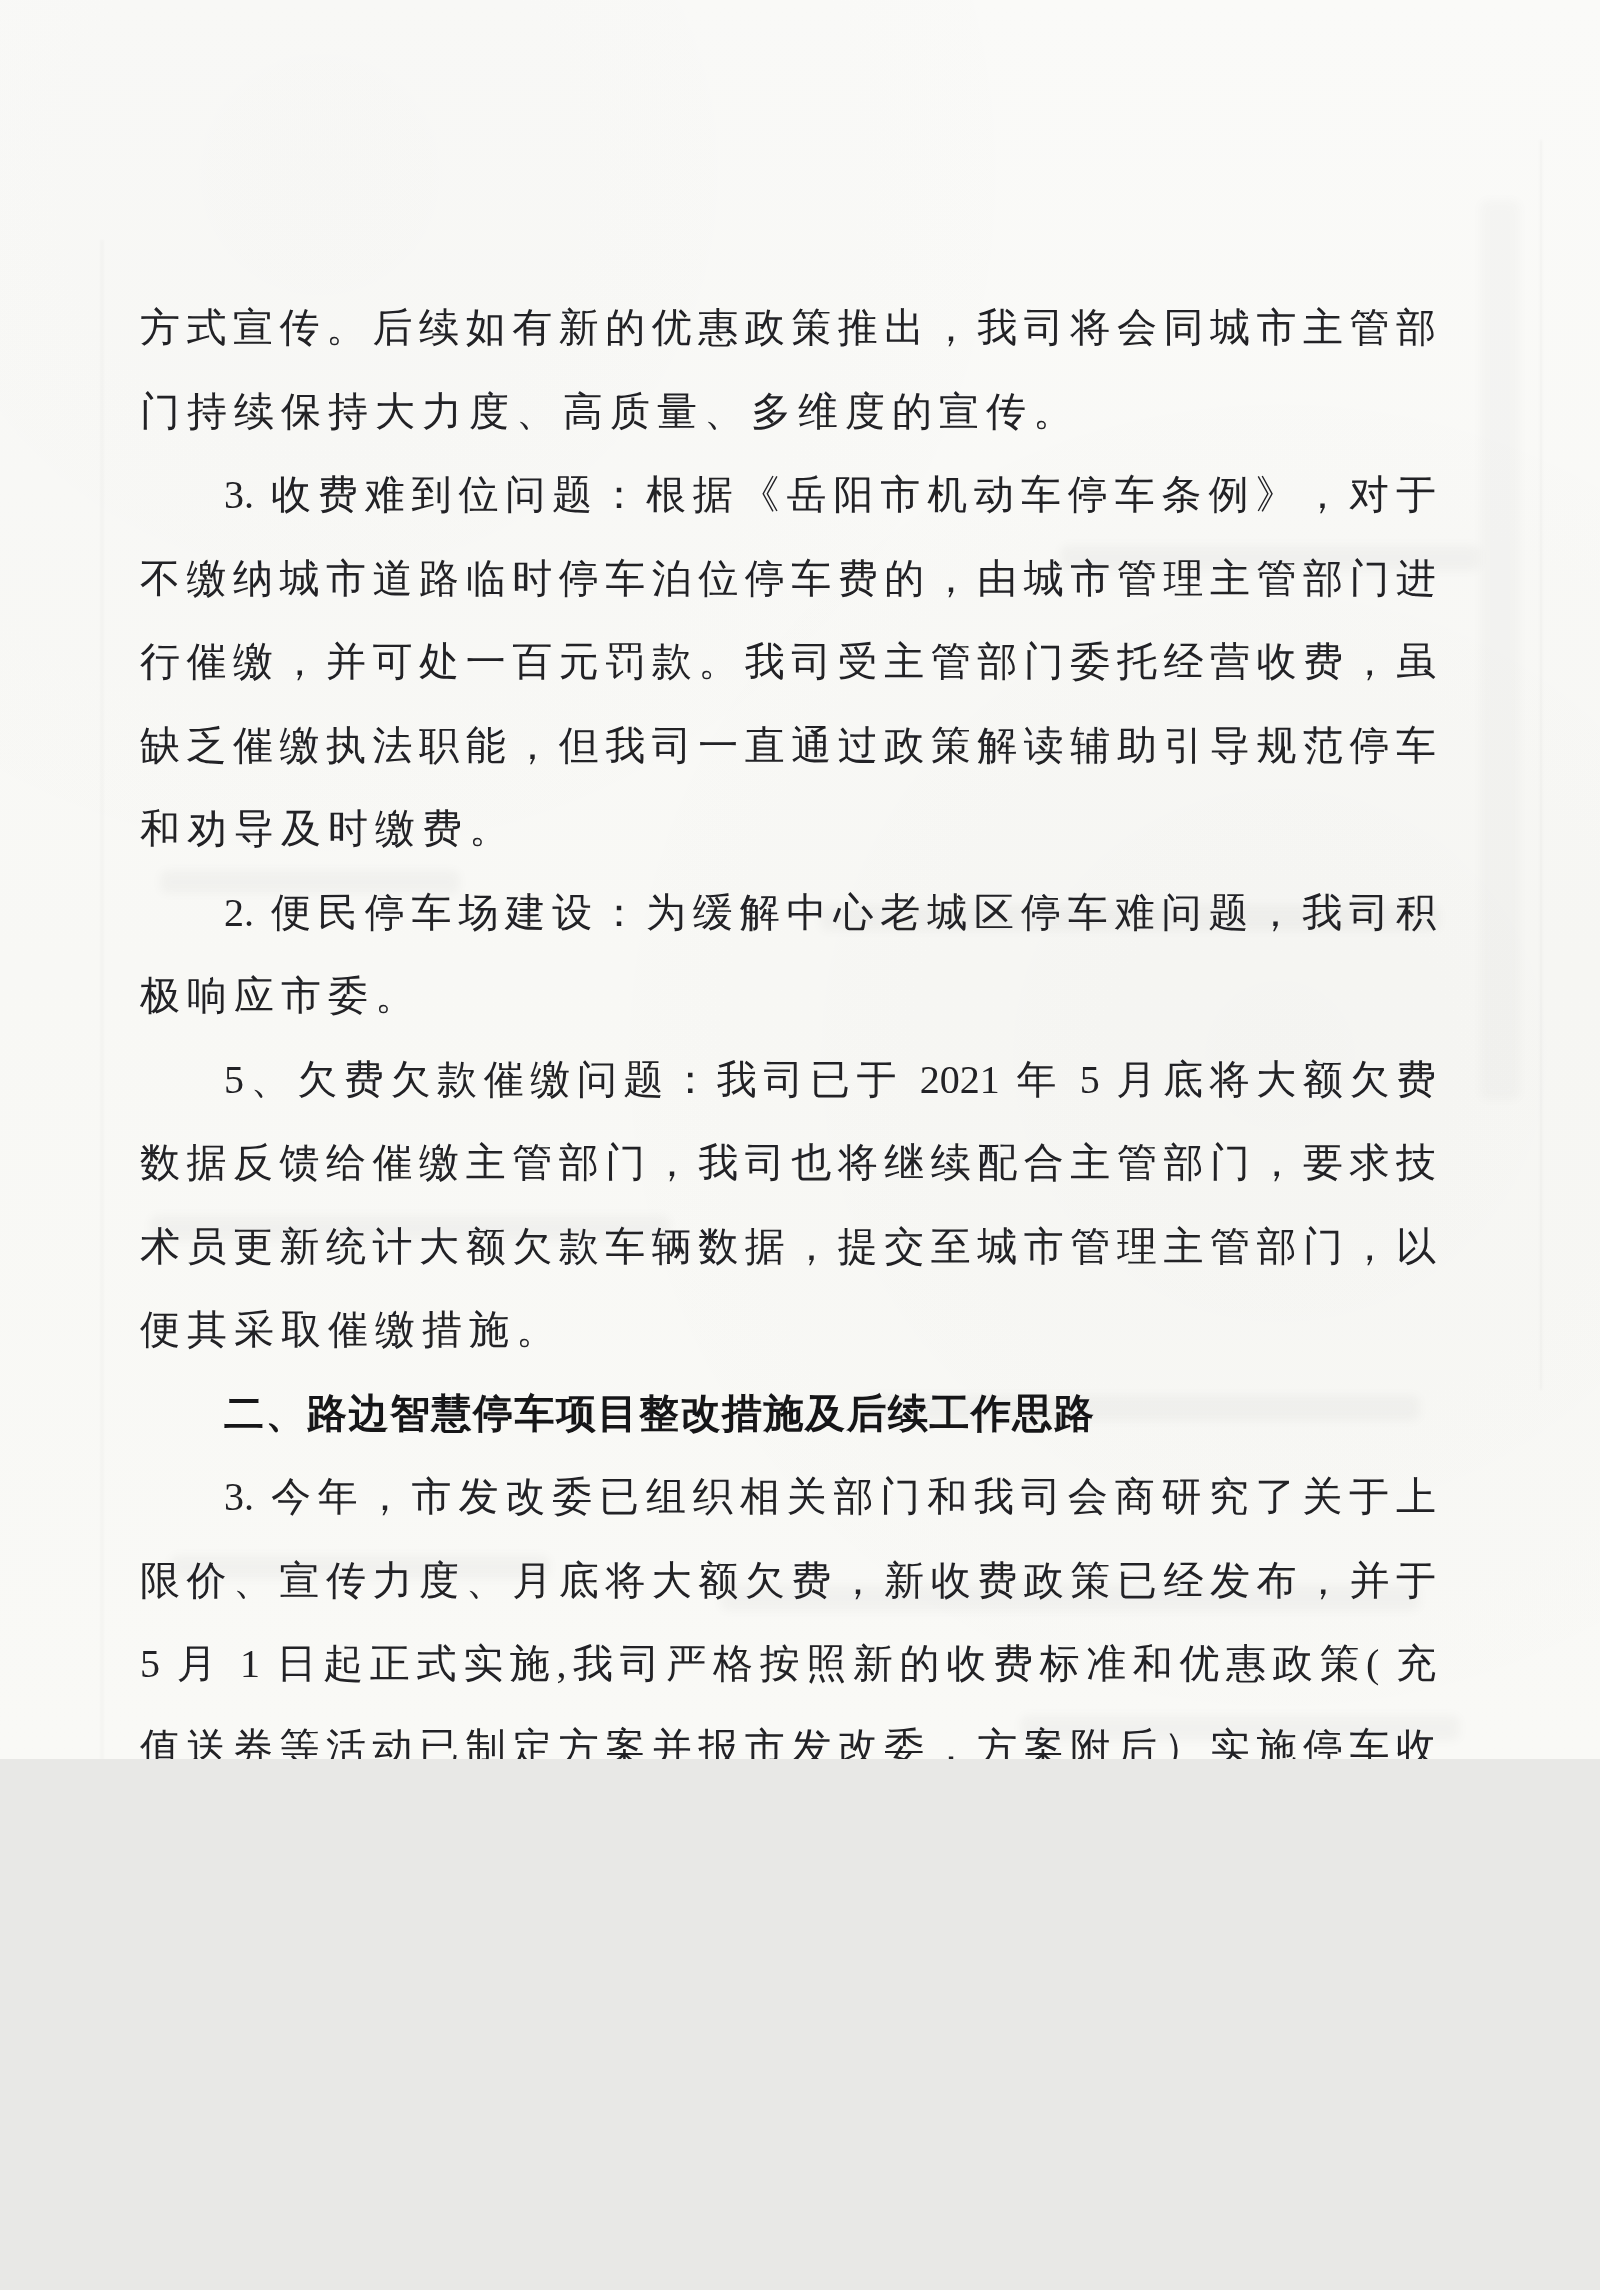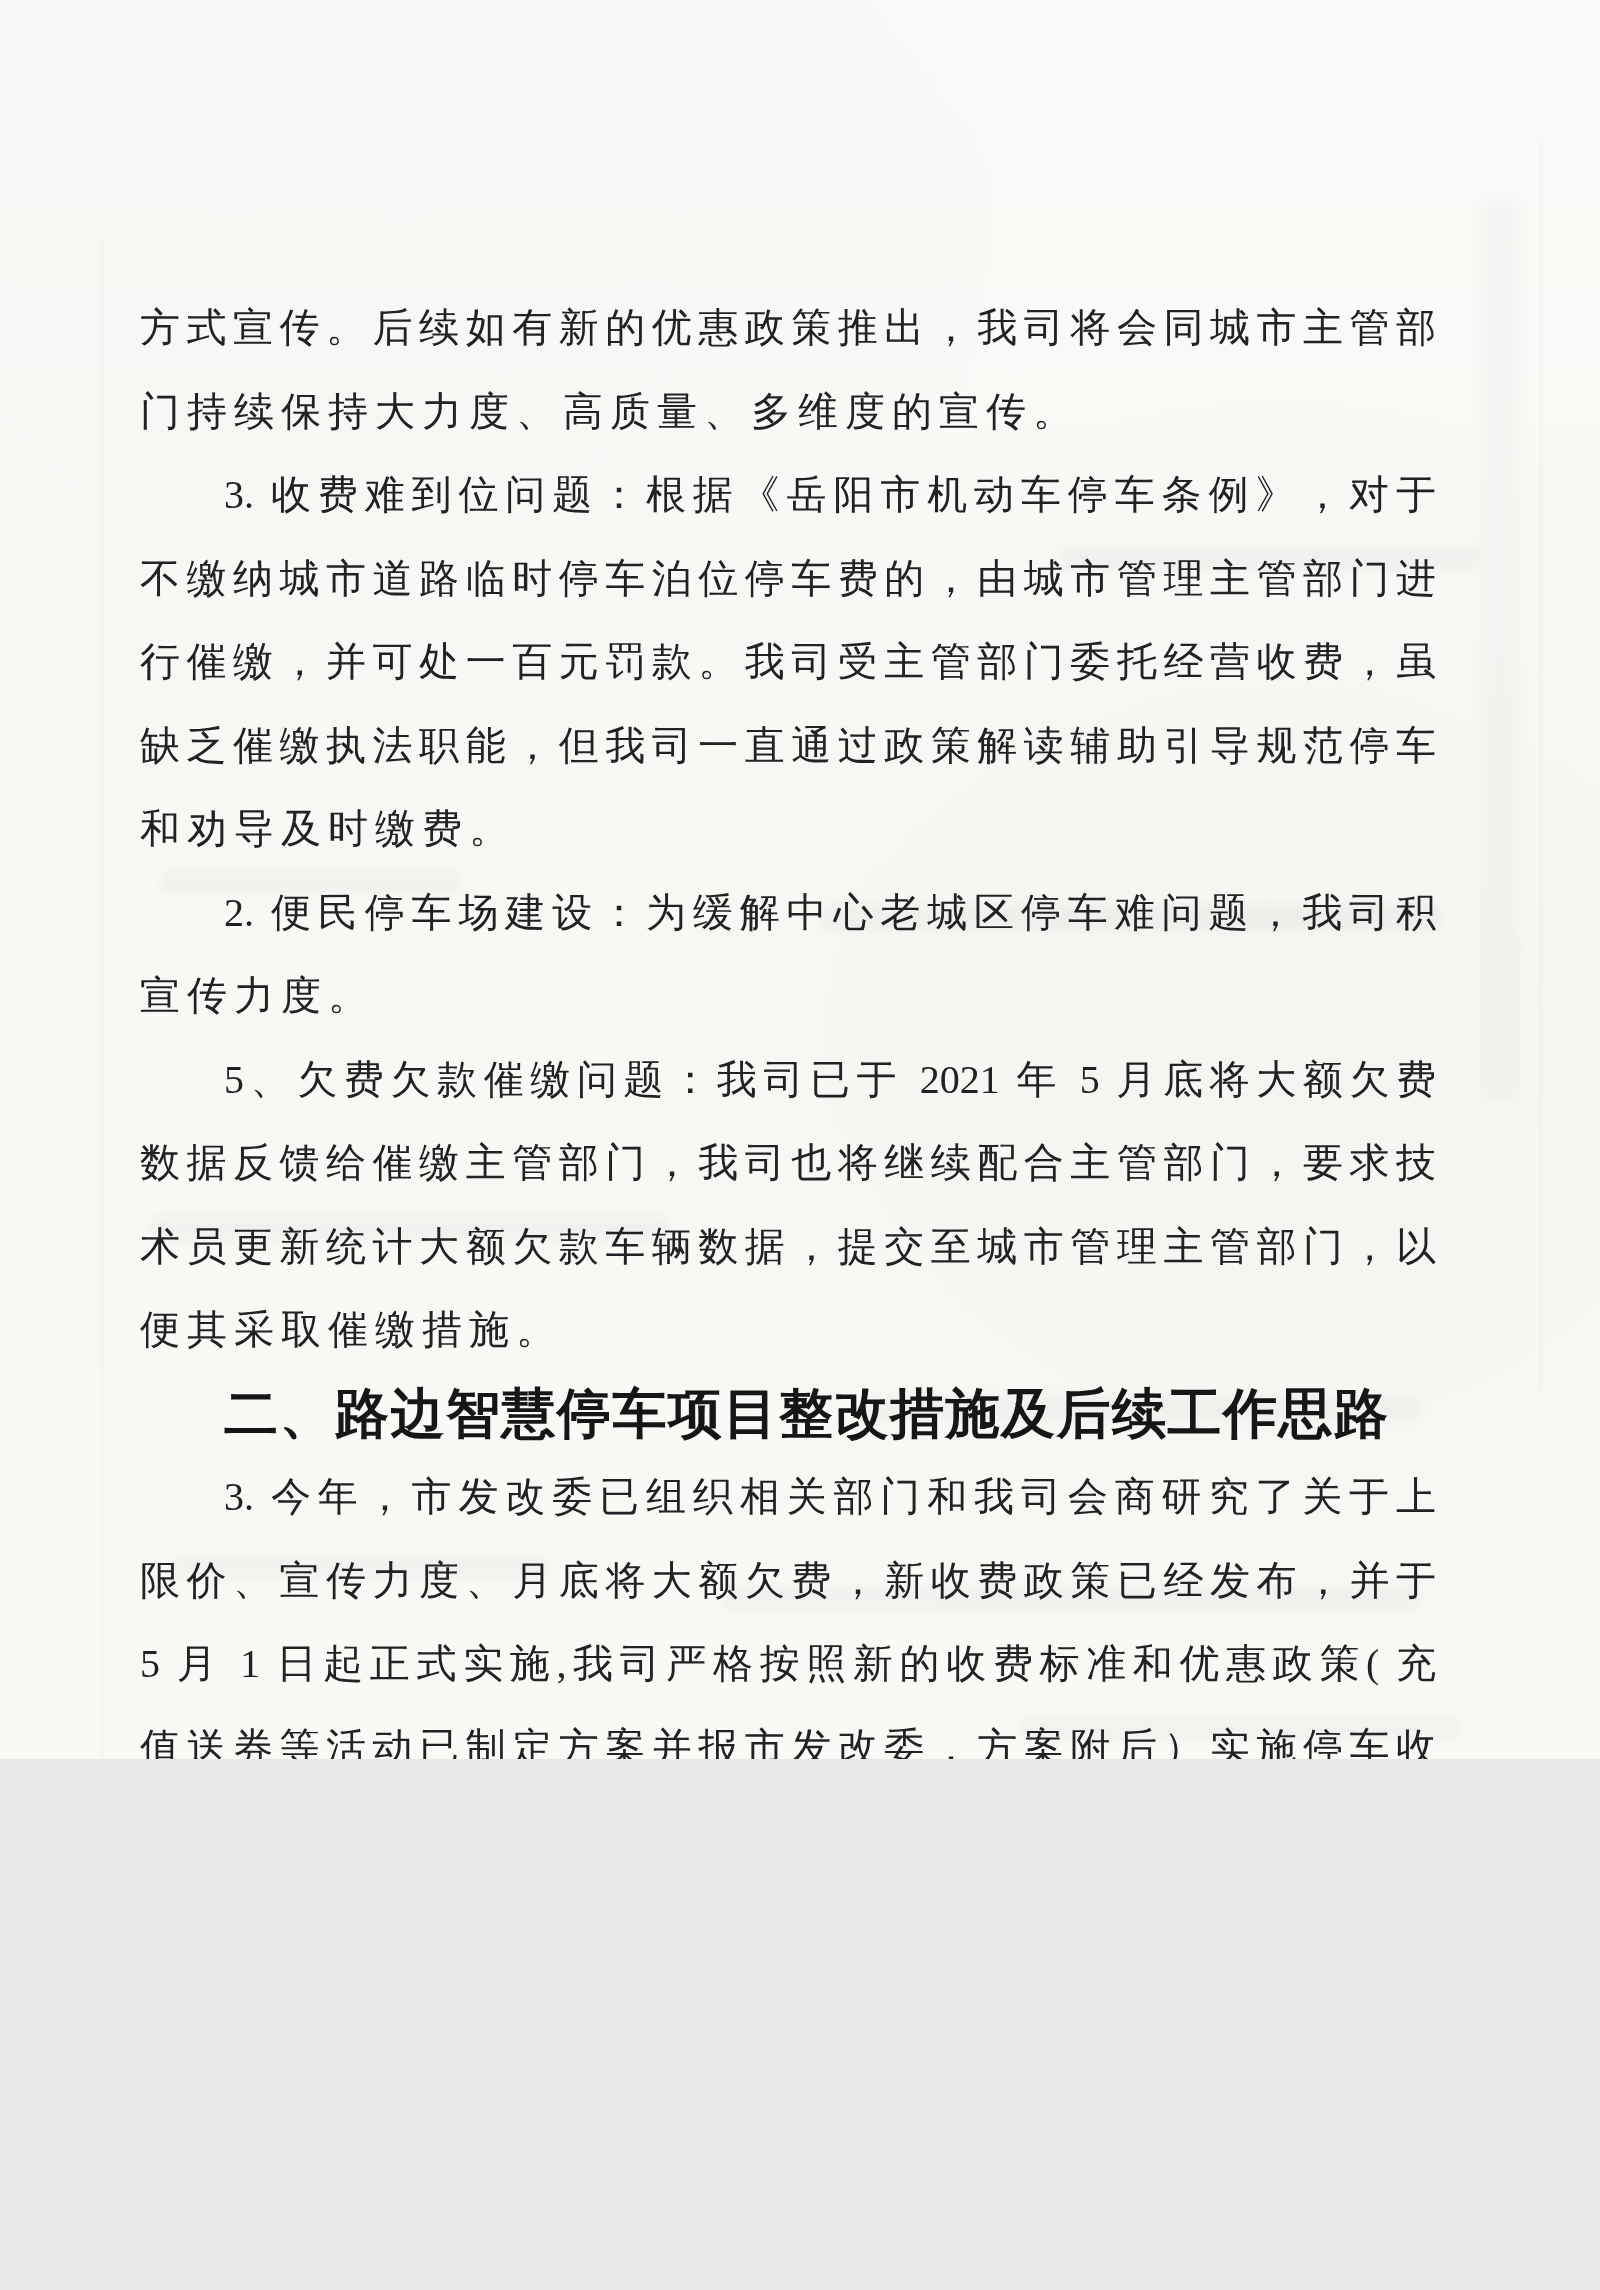--- a/index.html
+++ b/index.html
@@ -66,21 +66,21 @@
     text-align: justify;
     text-align-last: justify;
     letter-spacing: 0;
   }
   .line.indent {
     text-indent: 84px;
   }
   .line.heading {
     font-family: "Liberation Sans", sans-serif;
     font-weight: bold;
-    font-size: 54px;
+    font-size: 40px;
     letter-spacing: 1.5px;
     color: #161618;
   }
   .page-number {
     position: absolute;
     top: 2132px;
     left: 0;
     width: 1640px;
     text-align: center;
     font-size: 30px;
@@ -109,21 +109,21 @@
 
   <div class="content" id="lines">
       <div class="line justify">方式宣传。后续如有新的优惠政策推出，我司将会同城市主管部</div>
       <div class="line">门持续保持大力度、高质量、多维度的宣传。</div>
       <div class="line justify indent">3. 收费难到位问题：根据《岳阳市机动车停车条例》，对于</div>
       <div class="line justify">不缴纳城市道路临时停车泊位停车费的，由城市管理主管部门进</div>
       <div class="line justify">行催缴，并可处一百元罚款。我司受主管部门委托经营收费，虽</div>
       <div class="line justify">缺乏催缴执法职能，但我司一直通过政策解读辅助引导规范停车</div>
       <div class="line">和劝导及时缴费。</div>
       <div class="line justify indent">2. 便民停车场建设：为缓解中心老城区停车难问题，我司积</div>
-      <div class="line">宣传力度。</div>
+      <div class="line">极响应市委。</div>
       <div class="line justify indent">5、欠费欠款催缴问题：我司已于 2021 年 5 月底将大额欠费</div>
       <div class="line justify">数据反馈给催缴主管部门，我司也将继续配合主管部门，要求技</div>
       <div class="line justify">术员更新统计大额欠款车辆数据，提交至城市管理主管部门，以</div>
       <div class="line">便其采取催缴措施。</div>
       <div class="line indent heading">二、路边智慧停车项目整改措施及后续工作思路</div>
       <div class="line justify indent">3. 今年，市发改委已组织相关部门和我司会商研究了关于上</div>
       <div class="line justify">限价、宣传力度、月底将大额欠费，新收费政策已经发布，并于</div>
       <div class="line justify">5 月 1 日起正式实施,我司严格按照新的收费标准和优惠政策( 充</div>
       <div class="line justify">值送券等活动已制定方案并报市发改委，方案附后）实施停车收</div>
     </div>

